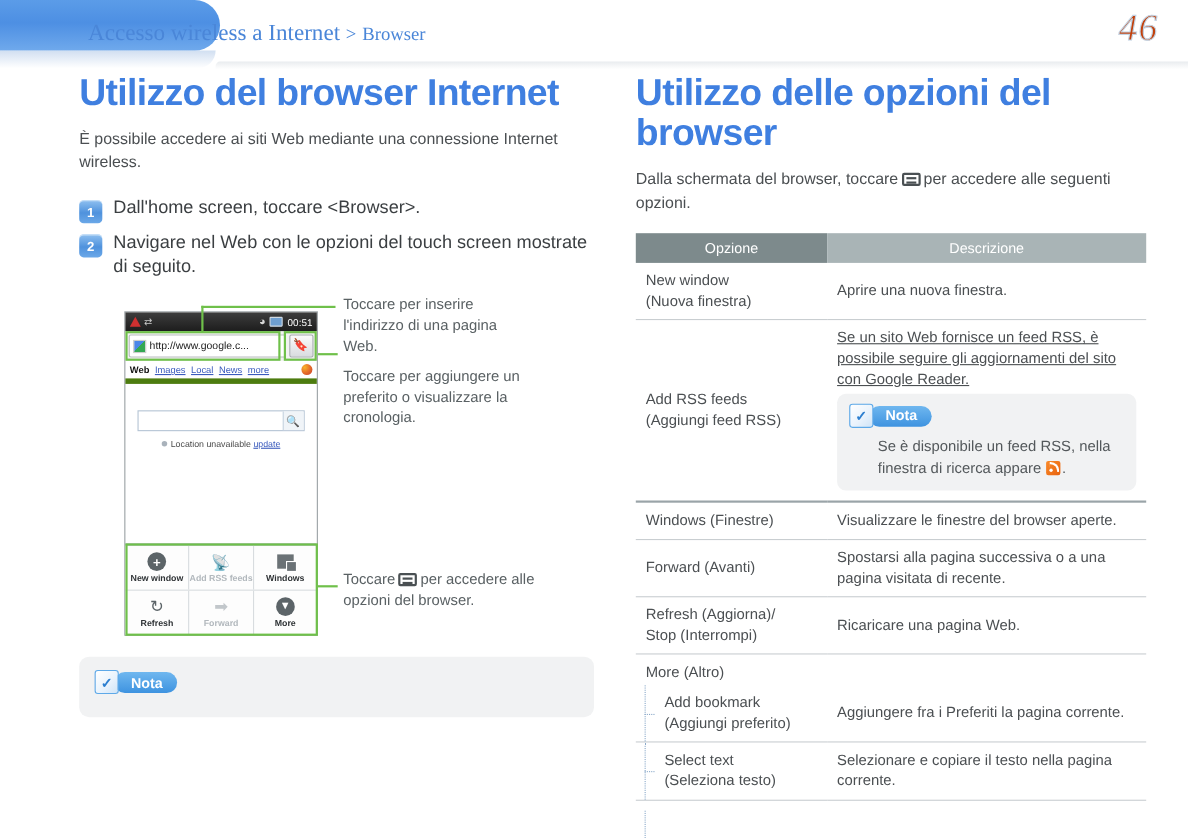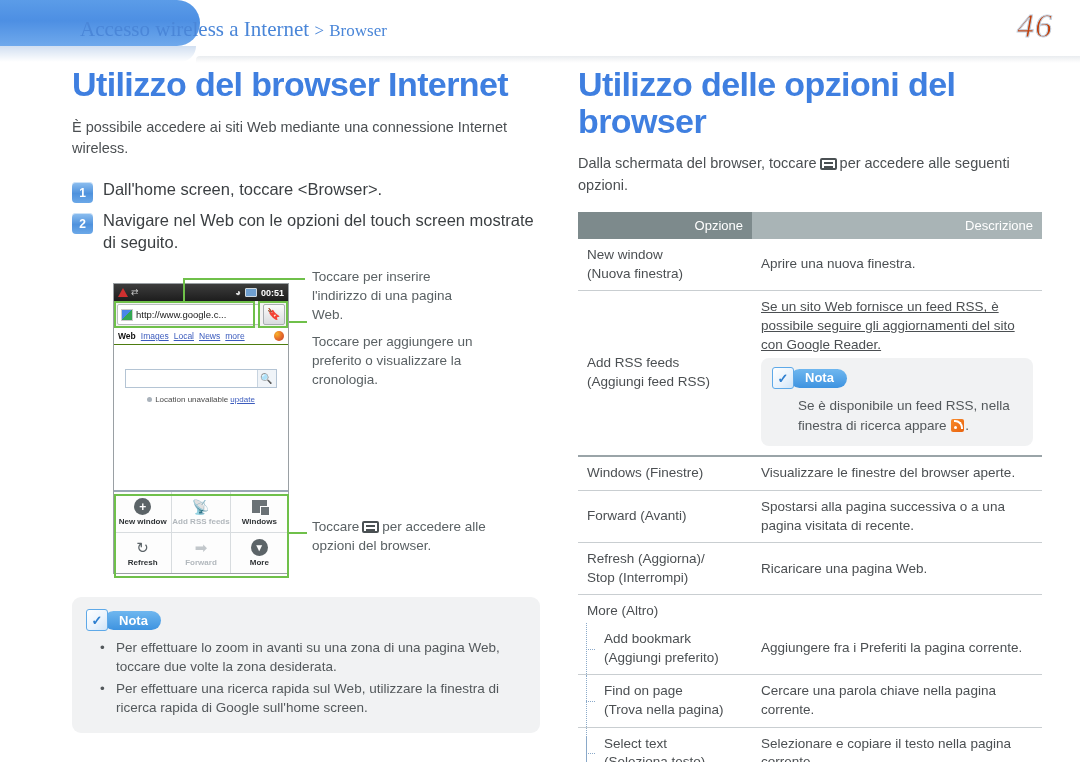--- a/index.html
+++ b/index.html
@@ -70,21 +70,21 @@
   .phone-wrap { position: absolute; left: 113px; top: 283px; width: 176px; }
   .phone {
     width: 176px; border: 1px solid #9aa0a4; background: #fff;
   }
   .status-bar {
     height: 17px; background: linear-gradient(to bottom,#3d3d3d,#1d1d1d);
     display: flex; align-items: center; padding: 0 4px; position: relative;
   }
   .sb-left { display: flex; align-items: center; gap: 3px; }
   .sb-right { position: absolute; right: 4px; display: flex; align-items: center; gap: 4px; }
-  .sb-time { color: #fff; font-size: 9px; font-weight: bold; }
+  .sb-time { color: #fff; font-size: 9px; font-weight: normal; }
   .tri-warn {
     width: 0; height: 0; border-left: 5px solid transparent; border-right: 5px solid transparent;
     border-bottom: 9px solid #cf3030;
   }
   .ico-sync { color: #c9c9c9; font-size: 9px; line-height: 1; }
   .ico-wifi { color: #d8d8d8; font-size: 10px; line-height: 1; }
   .ico-batt { width: 12px; height: 9px; background: #6f9fd0; border: 1px solid #cfd8e0; border-radius: 1px; }
 
   .url-row { display: flex; align-items: center; gap: 3px; padding: 3px; background: #f2f2f2; }
   .url-box {
@@ -98,21 +98,21 @@
     border: 1px solid #ccc;
   }
   .url-text { font-size: 9.5px; color: #1a1a1a; white-space: nowrap; overflow: hidden; }
   .bm-btn {
     width: 22px; height: 21px; flex: 0 0 auto; border: 1px solid #a8adb1; border-radius: 2px;
     background: linear-gradient(to bottom,#fbfbfb,#d9dcdf);
     display: flex; align-items: center; justify-content: center;
   }
   .bm-glyph { font-size: 11px; color: #5e6b78; line-height: 1; }
 
-  .gnav { display: flex; align-items: center; gap: 5px; padding: 3px 4px; border-bottom: 1px solid #4d7c0f; }
+  .gnav { display: flex; align-items: center; gap: 5px; padding: 3px 4px; border-bottom: 5px solid #4d7c0f; }
   .gnav b { font-size: 8.5px; color: #111; }
   .gnav a { font-size: 8.5px; color: #3b5bbd; text-decoration: underline; }
   .gnav .gmore { font-size: 8.5px; color: #3b5bbd; text-decoration: underline; }
   .gnav .gball {
     width: 10px; height: 10px; border-radius: 50%; margin-left: auto;
     background: radial-gradient(circle at 30% 30%, #f7b32b 0%, #e8732a 45%, #c63c2e 100%);
   }
 
   .gbody { height: 145px; padding-top: 13px; position: relative; }
   .glogo { text-align: center; font-family: "Liberation Serif", serif; font-size: 25px; letter-spacing: -1px; line-height: 1; }
@@ -196,21 +196,21 @@
     padding-left: 30px; position: relative; margin-bottom: 2px;
   }
   .nota-list li::before {
     content: "•"; position: absolute; left: 14px; color: #53585b;
   }
   .nota-plain { font-size: 13.5px; color: #53585b; line-height: 1.45; padding-left: 26px; }
 
   
   table.opt-table { width: 100%; border-collapse: collapse; table-layout: fixed; }
   table.opt-table th {
-    text-align: right; font-weight: normal; color: #ffffff; font-size: 13px;
+    text-align: center; font-weight: normal; color: #ffffff; font-size: 13px;
     padding: 6px 9px; vertical-align: middle;
   }
   th.th-opt  { background: #7d8a8c; width: 174px; }
   th.th-desc { background: #a9b4b6; }
   table.opt-table td {
     font-size: 13.5px; color: #4b4f52; padding: 7px 9px; vertical-align: middle;
     line-height: 1.38; border-bottom: 1px solid #c9ced1;
   }
   td.c-opt { color: #5e9ae0; }
   td.c-opt.sub { position: relative; padding-left: 26px; }
@@ -382,24 +382,20 @@
 </div>
 <div class="callout" style="left:312px; top:517px; width:180px;">
   <span>Toccare</span><span class="menu-key"></span><span>per accedere alle opzioni del browser.</span>
 </div>
 
 <div class="nota-box" style="position:absolute; left:72px; top:597px; width:468px;">
   <div class="nota-head">
     <div class="nota-cube">✓</div>
     <div class="nota-pill">Nota</div>
   </div>
-  <ul class="nota-list">
-    <li>Per effettuare lo zoom in avanti su una zona di una pagina Web, toccare due volte la zona desiderata.</li>
-    <li>Per effettuare una ricerca rapida sul Web, utilizzare la finestra di ricerca rapida di Google sull'home screen.</li>
-  </ul>
 </div>
 
 <div class="col-right">
   <h1 class="section-title">Utilizzo delle opzioni del browser</h1>
   <div class="intro">
     <span>Dalla schermata del browser, toccare</span><span class="menu-key"></span><span>per accedere alle seguenti opzioni.</span>
   </div>
 
   <table class="opt-table" style="margin-top:16px;">
     <thead>
@@ -462,27 +458,20 @@
 
       <tr>
         <td class="c-opt sub">
           <div>Add bookmark</div>
           <div>(Aggiungi preferito)</div>
         </td>
         <td>Aggiungere fra i Preferiti la pagina corrente.</td>
       </tr>
       <tr>
         <td class="c-opt sub">
-          <div>Find on page</div>
-          <div>(Trova nella pagina)</div>
-        </td>
-        <td>Cercare una parola chiave nella pagina corrente.</td>
-      </tr>
-      <tr>
-        <td class="c-opt sub">
           <div>Select text</div>
           <div>(Seleziona testo)</div>
         </td>
         <td>Selezionare e copiare il testo nella pagina corrente.</td>
       </tr>
 
     </tbody>
   </table>
 </div>
 

